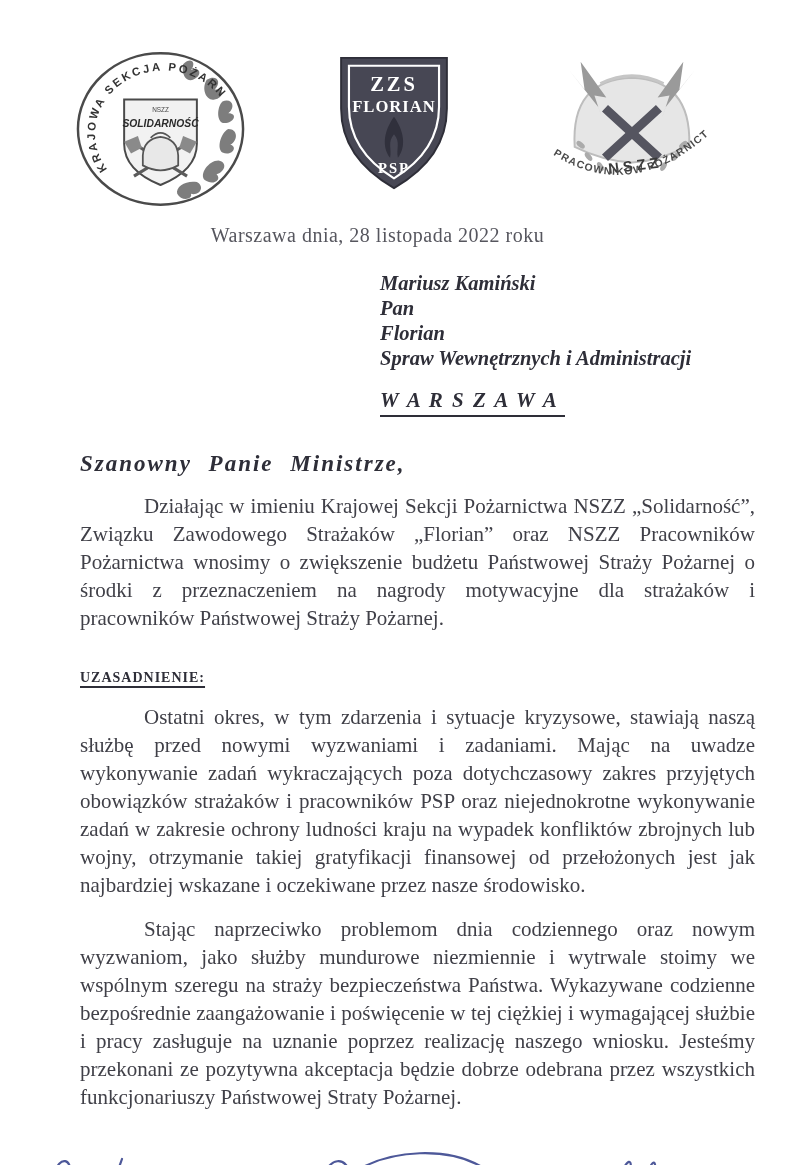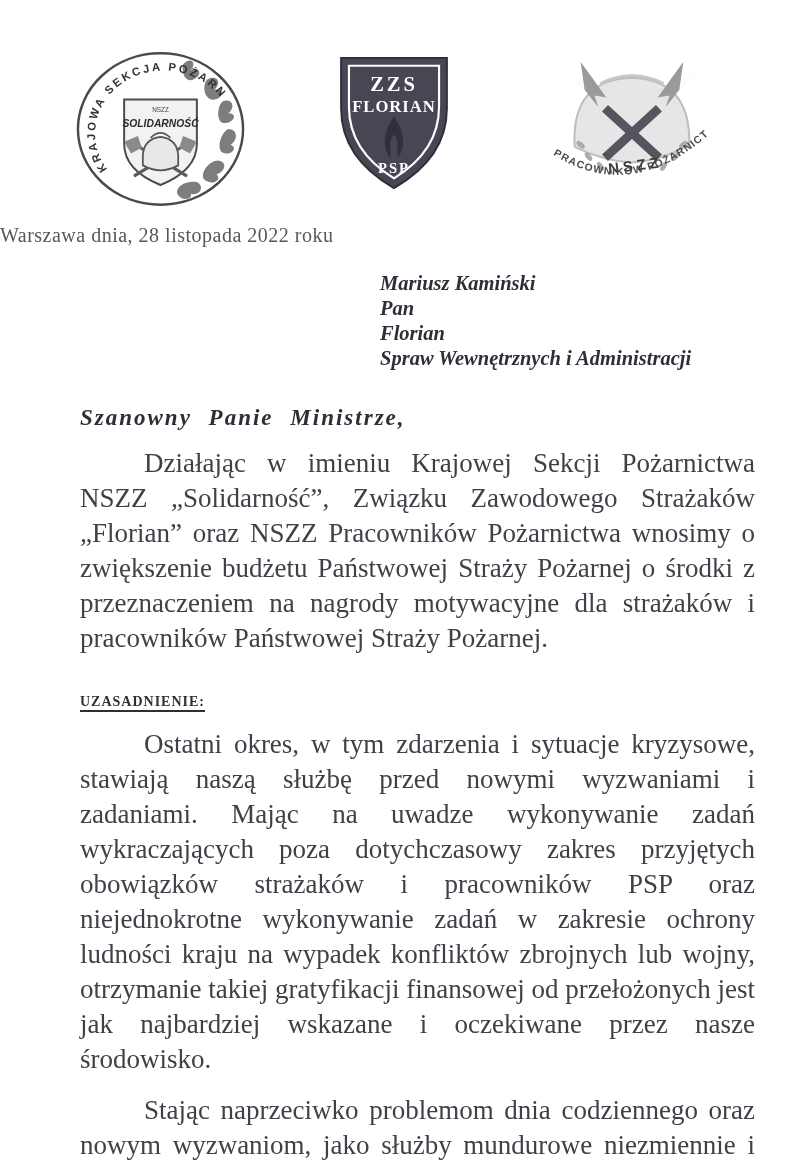--- a/index.html
+++ b/index.html
@@ -11,21 +11,21 @@
   }
   
   .logos { display:flex; align-items:flex-start; padding:50px 0 0 75px; height:162px; }
   .logo { flex:none; }
   .logo-ksp    { width:172px; height:158px; }
   .logo-florian{ width:122px; height:142px; margin-left:86px; margin-top:2px; }
   .logo-nszzpp { width:180px; height:158px; margin-left:85px; }
 
   
   .date-line {
-    text-align:left; padding-right:45px; margin-top:12px;
+    text-align:center; padding-right:45px; margin-top:12px;
     font-size:20px; color:#56565e; letter-spacing:0.5px;
   }
 
   
   .recipient {
     margin:24px 0 0 380px;
     font-weight:bold; font-style:italic;
     font-size:20.5px; line-height:25px; color:#2e2e38;
   }
   .recipient-city { margin-top:17px; font-size:21px; }
@@ -38,21 +38,21 @@
   .salutation {
     margin:34px 0 0 80px;
     font-weight:bold; font-style:italic;
     font-size:23px; letter-spacing:2px; word-spacing:9px; color:#2e2e38;
   }
 
   
   .para {
     margin:15px 45px 0 80px;
     text-align:justify; text-indent:64px;
-    font-size:27px; line-height:35px; color:#404048;
+    font-size:21px; line-height:28px; color:#404048;
   }
   .section-heading {
     margin:38px 0 0 80px;
     font-weight:bold; font-size:14px; letter-spacing:1px; color:#2e2e38;
     text-decoration:underline; text-decoration-thickness:2px; text-underline-offset:4px;
   }
 
   
   .signatures {
     display:flex; justify-content:space-between;
@@ -142,20 +142,23 @@
     </svg>
   </div>
 
   <div class="date-line">Warszawa dnia, 28 listopada 2022 roku</div>
 
   <div class="recipient">
     <div>Mariusz Kamiński</div>
     <div>Pan</div>
     <div>Florian</div>
     <div>Spraw Wewnętrznych i Administracji</div>
+    <div class="recipient-city">
+      <span>W A R S Z A W A</span>
+    </div>
   </div>
 
   <div class="salutation">Szanowny Panie Ministrze,</div>
 
   <p class="para">Działając w imieniu Krajowej Sekcji Pożarnictwa NSZZ „Solidarność”, Związku Zawodowego Strażaków „Florian” oraz NSZZ Pracowników Pożarnictwa wnosimy o zwiększenie budżetu Państwowej Straży Pożarnej o środki z przeznaczeniem na nagrody motywacyjne dla strażaków i pracowników Państwowej Straży Pożarnej.</p>
 
   <div class="section-heading">UZASADNIENIE:</div>
 
   <p class="para" style="margin-top:17px">Ostatni okres, w tym zdarzenia i sytuacje kryzysowe, stawiają naszą służbę przed nowymi wyzwaniami i zadaniami. Mając na uwadze wykonywanie zadań wykraczających poza dotychczasowy zakres przyjętych obowiązków strażaków i pracowników PSP oraz niejednokrotne wykonywanie zadań w zakresie ochrony ludności kraju na wypadek konfliktów zbrojnych lub wojny, otrzymanie takiej gratyfikacji finansowej od przełożonych jest jak najbardziej wskazane i oczekiwane przez nasze środowisko.</p>
 

